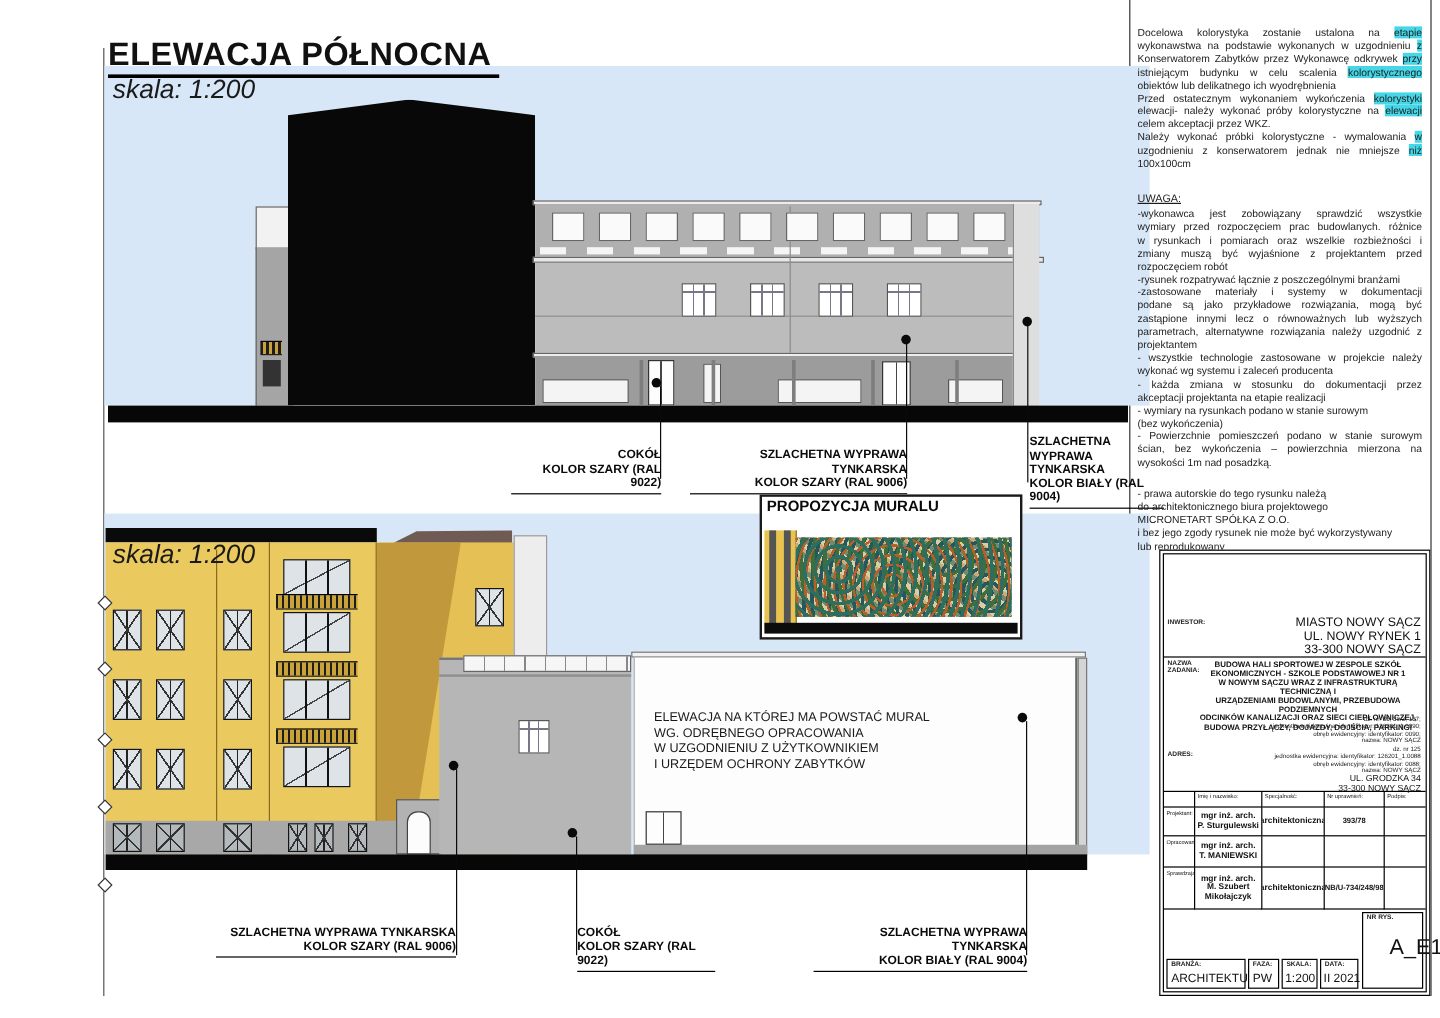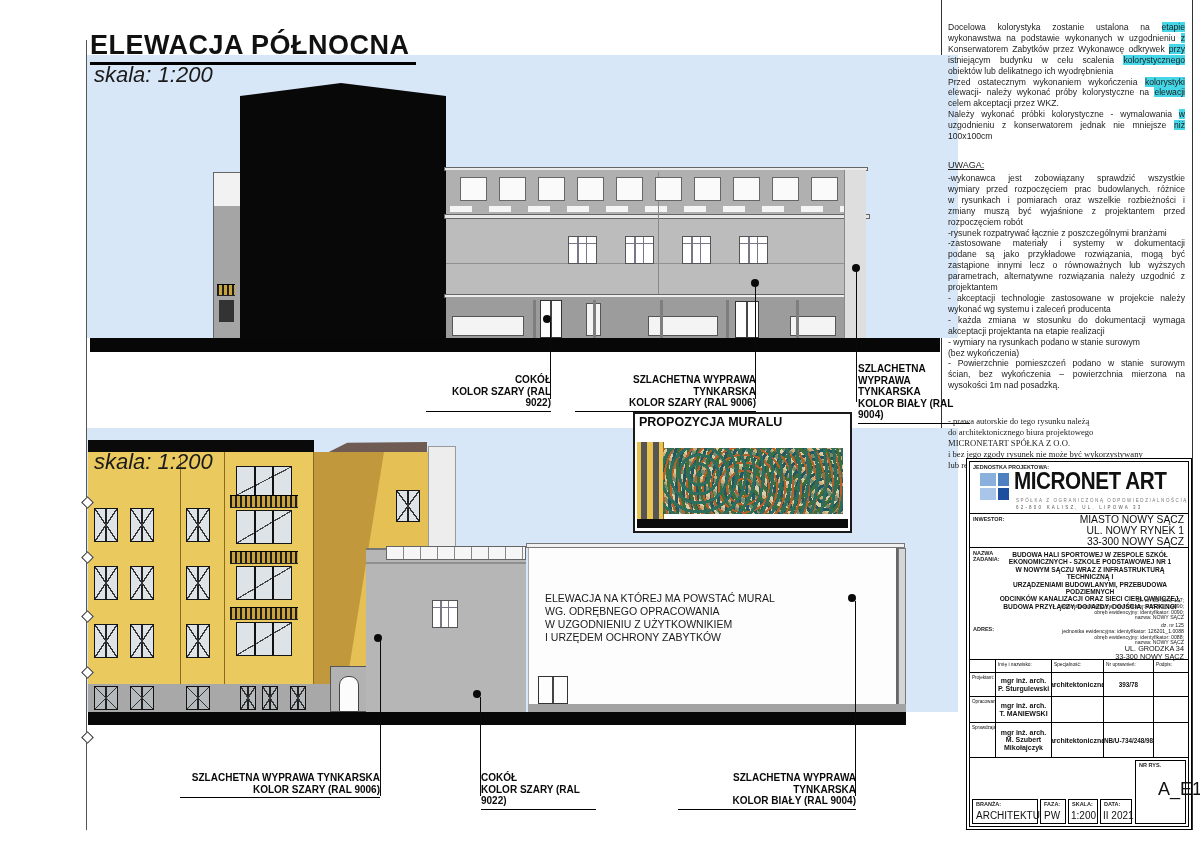--- a/index.html
+++ b/index.html
@@ -200,54 +200,42 @@
         <div class="nline just"><span>wymiary przed rozpoczęciem prac budowlanych. różnice</span></div>
         <div class="nline just"><span>w rysunkach i pomiarach oraz wszelkie rozbieżności i</span></div>
         <div class="nline just"><span>zmiany muszą być wyjaśnione z projektantem przed</span></div>
         <div class="nline"><span>rozpoczęciem robót</span></div>
         <div class="nline"><span>-rysunek rozpatrywać łącznie z poszczególnymi branżami</span></div>
         <div class="nline just"><span>-zastosowane materiały i systemy w dokumentacji</span></div>
         <div class="nline just"><span>podane są jako przykładowe rozwiązania, mogą być</span></div>
         <div class="nline just"><span>zastąpione innymi lecz o równoważnych lub wyższych</span></div>
         <div class="nline just"><span>parametrach, alternatywne rozwiązania należy uzgodnić z</span></div>
         <div class="nline"><span>projektantem</span></div>
-        <div class="nline just"><span>- akceptacji technologie zastosowane w projekcie należy</span></div>
+        <div class="nline just"><span>- wszystkie technologie zastosowane w projekcie należy</span></div>
         <div class="nline"><span>wykonać wg systemu i zaleceń producenta</span></div>
-        <div class="nline just"><span>- każda zmiana w stosunku do dokumentacji wymaga</span></div>
+        <div class="nline just"><span>- każda zmiana w stosunku do dokumentacji przez</span></div>
         <div class="nline"><span>akceptacji projektanta na etapie realizacji</span></div>
         <div class="nline"><span>- wymiary na rysunkach podano w stanie surowym</span></div>
         <div class="nline"><span>(bez wykończenia)</span></div>
         <div class="nline just"><span>- Powierzchnie pomieszczeń podano w stanie surowym</span></div>
         <div class="nline just"><span>ścian, bez wykończenia – powierzchnia mierzona na</span></div>
         <div class="nline"><span>wysokości 1m nad posadzką.</span></div>
       </div>
   </div>
-  <div class="note" style="left:948px;top:416px;font-family:Liberation Serif, serif;">
+  <div class="note" style="left:948px;top:406px;">
       <div class="nline"><span>- prawa autorskie do tego rysunku należą</span></div>
       <div class="nline"><span>do architektonicznego biura projektowego</span></div>
       <div class="nline"><span>MICRONETART SPÓŁKA Z O.O.</span></div>
       <div class="nline"><span>i bez jego zgody rysunek nie może być wykorzystywany</span></div>
       <div class="nline"><span>lub reprodukowany</span></div>
     </div>
 
   <div id="tblock">
     <div id="tbinner">
 
-      <div class="tb-row" style="top:0;height:52px;">
-        <div class="tb-lab">JEDNOSTKA PROJEKTOWA:</div>
-        <div style="position:absolute;left:10px;top:11px;width:30px;height:28px;">
-          <div class="sq" style="left:0;top:0;width:16px;height:13px;background:#8ab0de;"></div>
-          <div class="sq" style="left:18px;top:0;width:11px;height:13px;background:#4e7fc0;"></div>
-          <div class="sq" style="left:0;top:15px;width:16px;height:12px;background:#a9c6ea;"></div>
-          <div class="sq" style="left:18px;top:15px;width:11px;height:12px;background:#1e4f9e;"></div>
-        </div>
-        <div class="logo-name">MICRONET ART</div>
-        <div class="logo-sub" style="top:36px;">SPÓŁKA Z OGRANICZONĄ ODPOWIEDZIALNOŚCIĄ</div>
-        <div class="logo-sub" style="top:43px;letter-spacing:2.2px;color:#555;">62-800 KALISZ, UL. LIPOWA 33</div>
-      </div>
 
       <div class="tb-row" style="top:52px;height:34px;">
         <div class="tb-lab">INWESTOR:</div>
         <div style="position:absolute;right:4px;top:1px;font-size:10.3px;line-height:10.8px;text-align:right;white-space:pre-line;">MIASTO NOWY SĄCZ
 UL. NOWY RYNEK 1
 33-300 NOWY SĄCZ</div>
       </div>
 
       <div class="tb-row" style="top:86px;height:112px;">
         <div class="tb-lab">NAZWA

